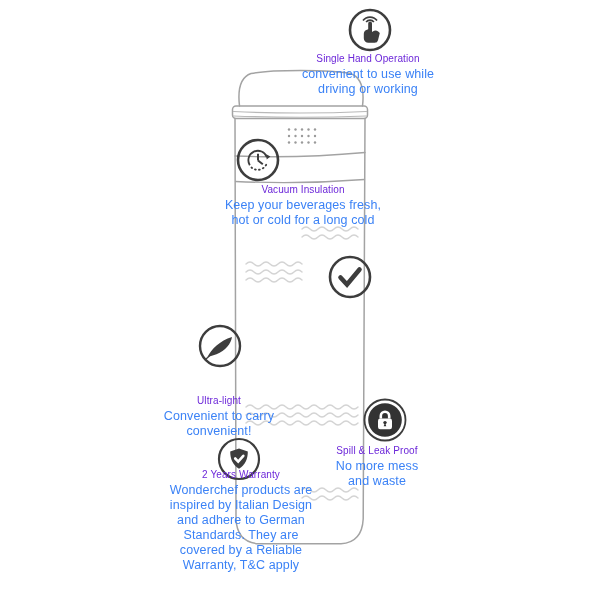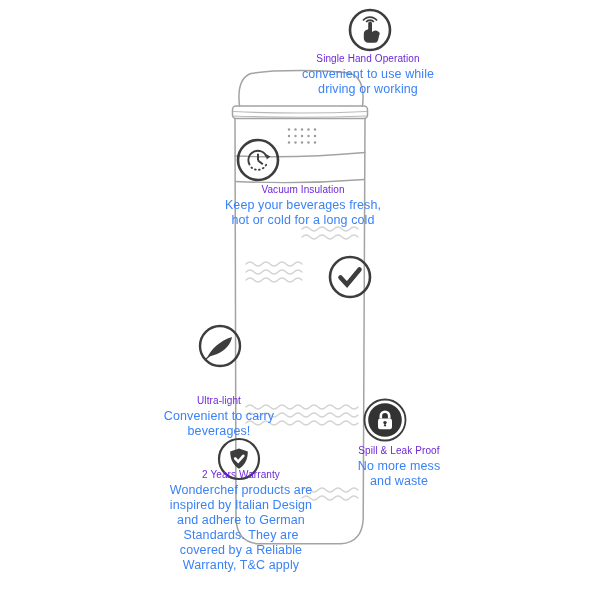--- a/index.html
+++ b/index.html
@@ -10,21 +10,21 @@
   .bottle-svg{position:absolute;left:0;top:0;width:600px;height:600px;}
   .icon{position:absolute;width:44px;height:44px;}
   .feature{position:absolute;text-align:center;}
   .f-title{font-size:10px;font-weight:normal;color:#6d28d9;line-height:15px;margin-bottom:1px;letter-spacing:.1px;}
   .f-desc{font-size:12.5px;color:#3b82f6;line-height:15px;white-space:pre-line;letter-spacing:.1px;}
   
   .f-tap    {left:283px;top:51px;width:170px;}
   .f-vacuum {left:173px;top:182px;width:170px;margin-left:45px;}
   .f-steel  {left:266px;top:298px;width:170px;}
   .f-light  {left:134px;top:369px;width:170px;margin-top:24px;}
-  .f-spill  {left:314px;top:443px;width:170px;}
+  .f-spill  {left:292px;top:443px;width:170px;}
   .f-warranty{left:151px;top:467px;width:180px;}
   
   .i-tap    {left:348px;top:8px;}
   .i-clock  {left:236px;top:138px;}
   .i-check  {left:328px;top:255px;}
   .i-feather{left:198px;top:324px;}
   .i-lock   {left:363px;top:398px;}
   .i-shield {left:217px;top:437px;}
 </style>
 </head>
@@ -128,21 +128,21 @@
   <div class="feature f-vacuum">
     <div class="f-title">Vacuum Insulation</div>
     <div class="f-desc">Keep your beverages fresh,
 hot or cold for a long cold</div>
   </div>
 
 
   <div class="feature f-light">
     <div class="f-title">Ultra-light</div>
     <div class="f-desc">Convenient to carry
-beverages!</div>
+convenient!</div>
   </div>
 
   <div class="feature f-spill">
     <div class="f-title">Spill &amp; Leak Proof</div>
     <div class="f-desc">No more mess
 and waste</div>
   </div>
 
   <div class="feature f-warranty">
     <div class="f-title">2 Years Warranty</div>

